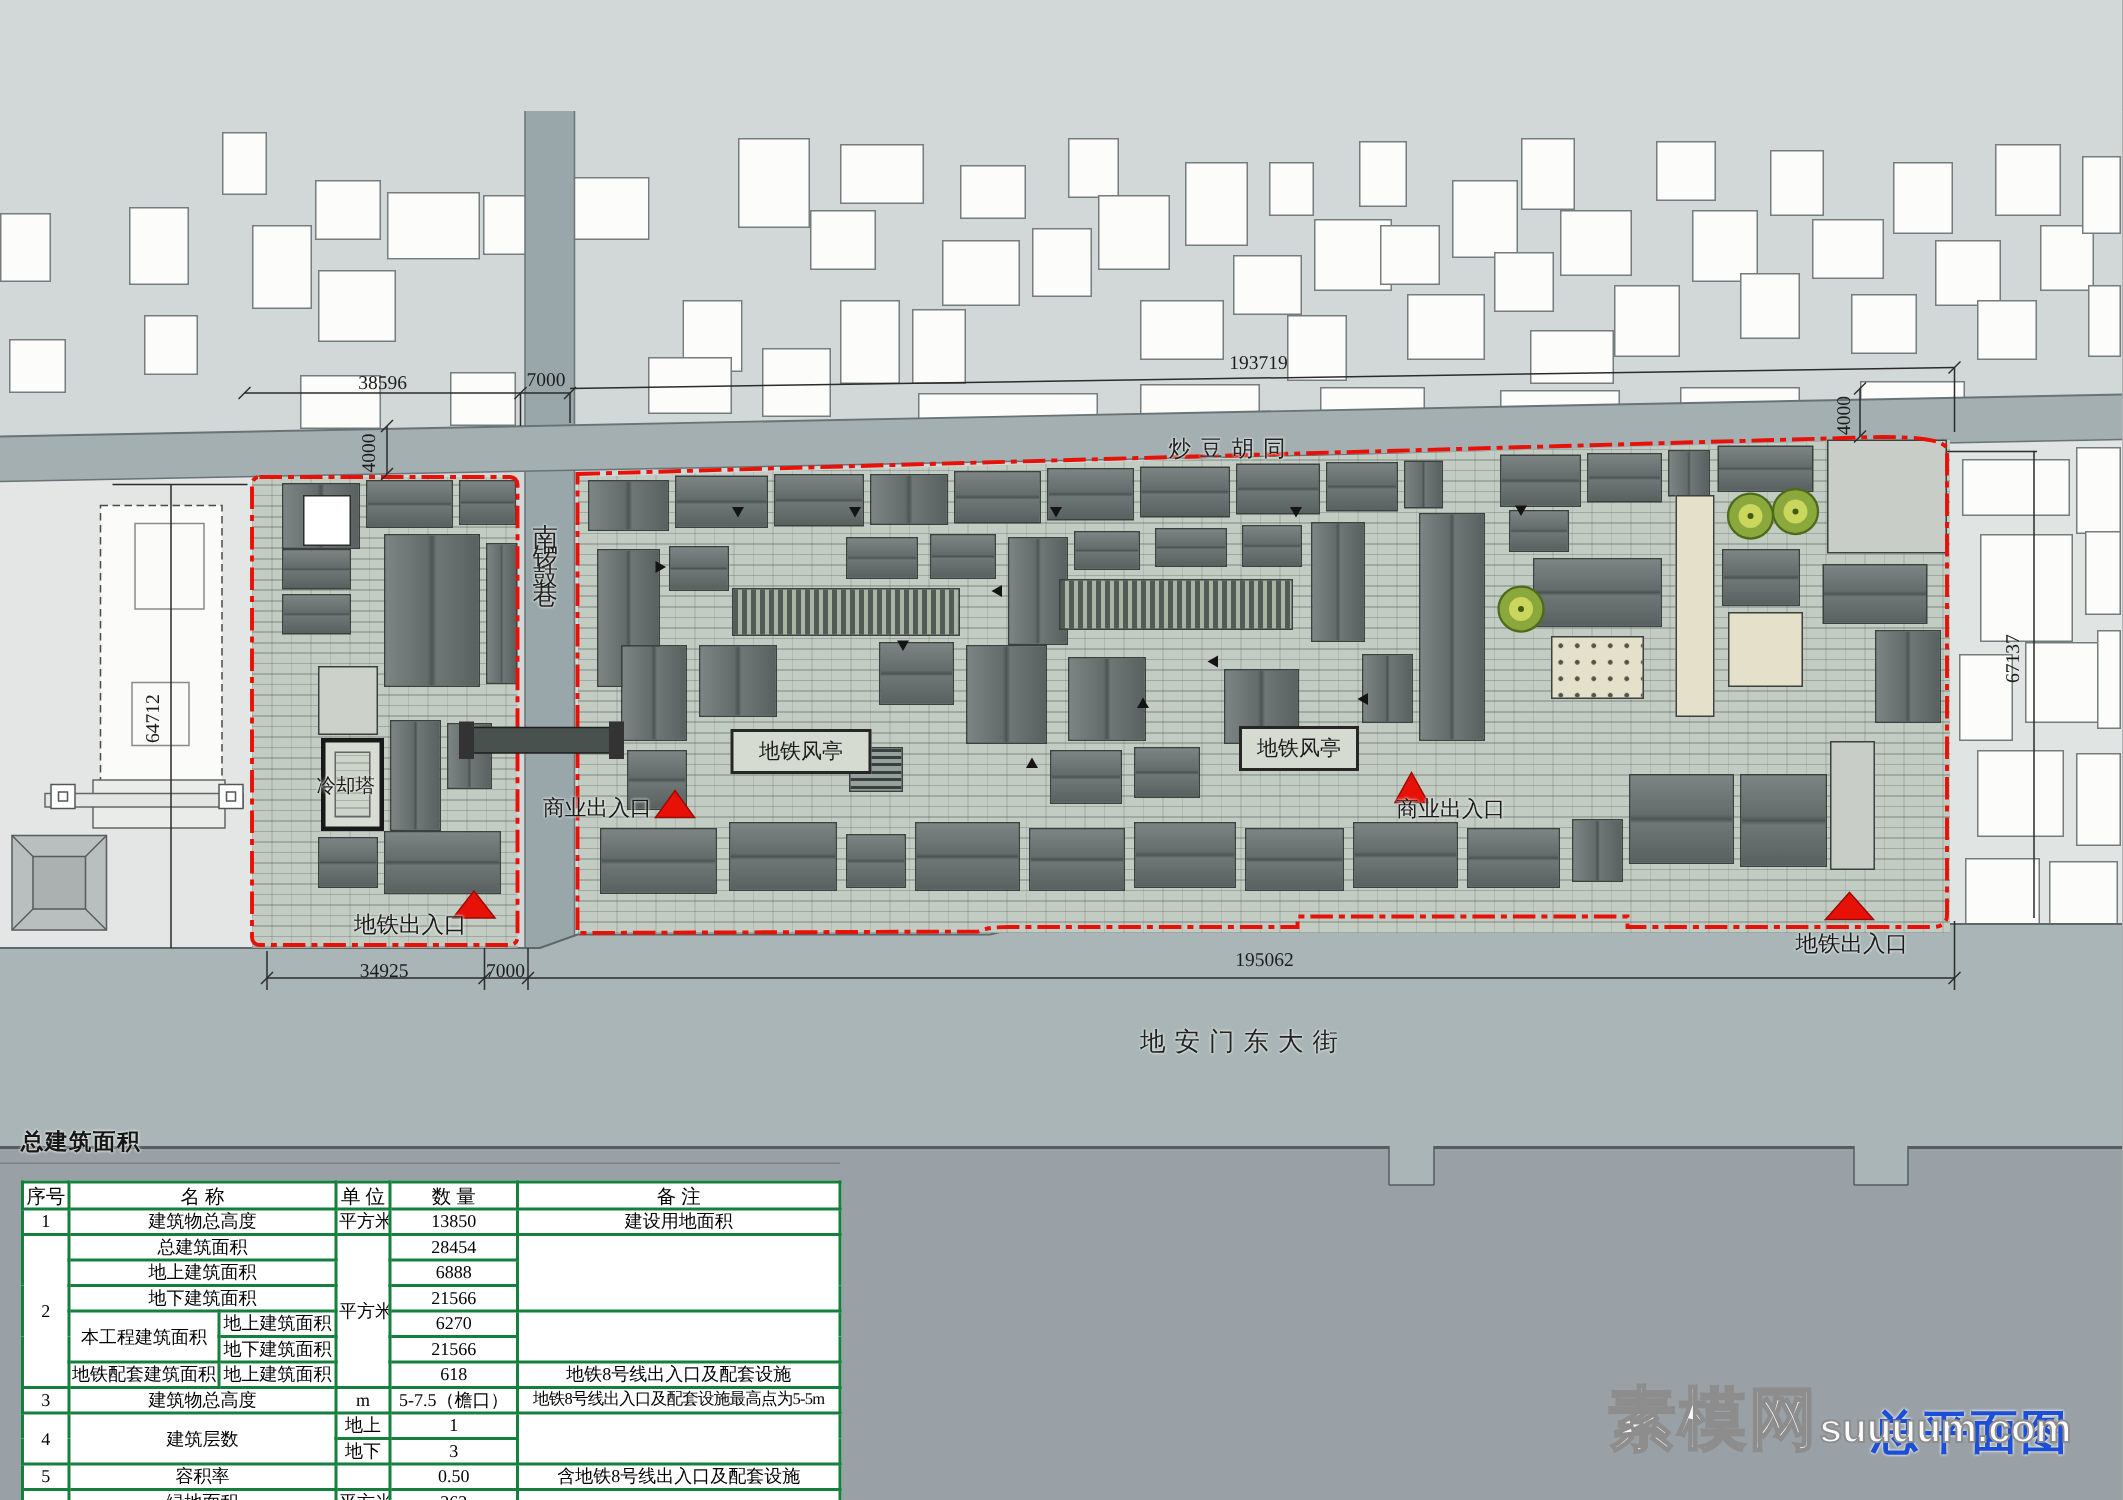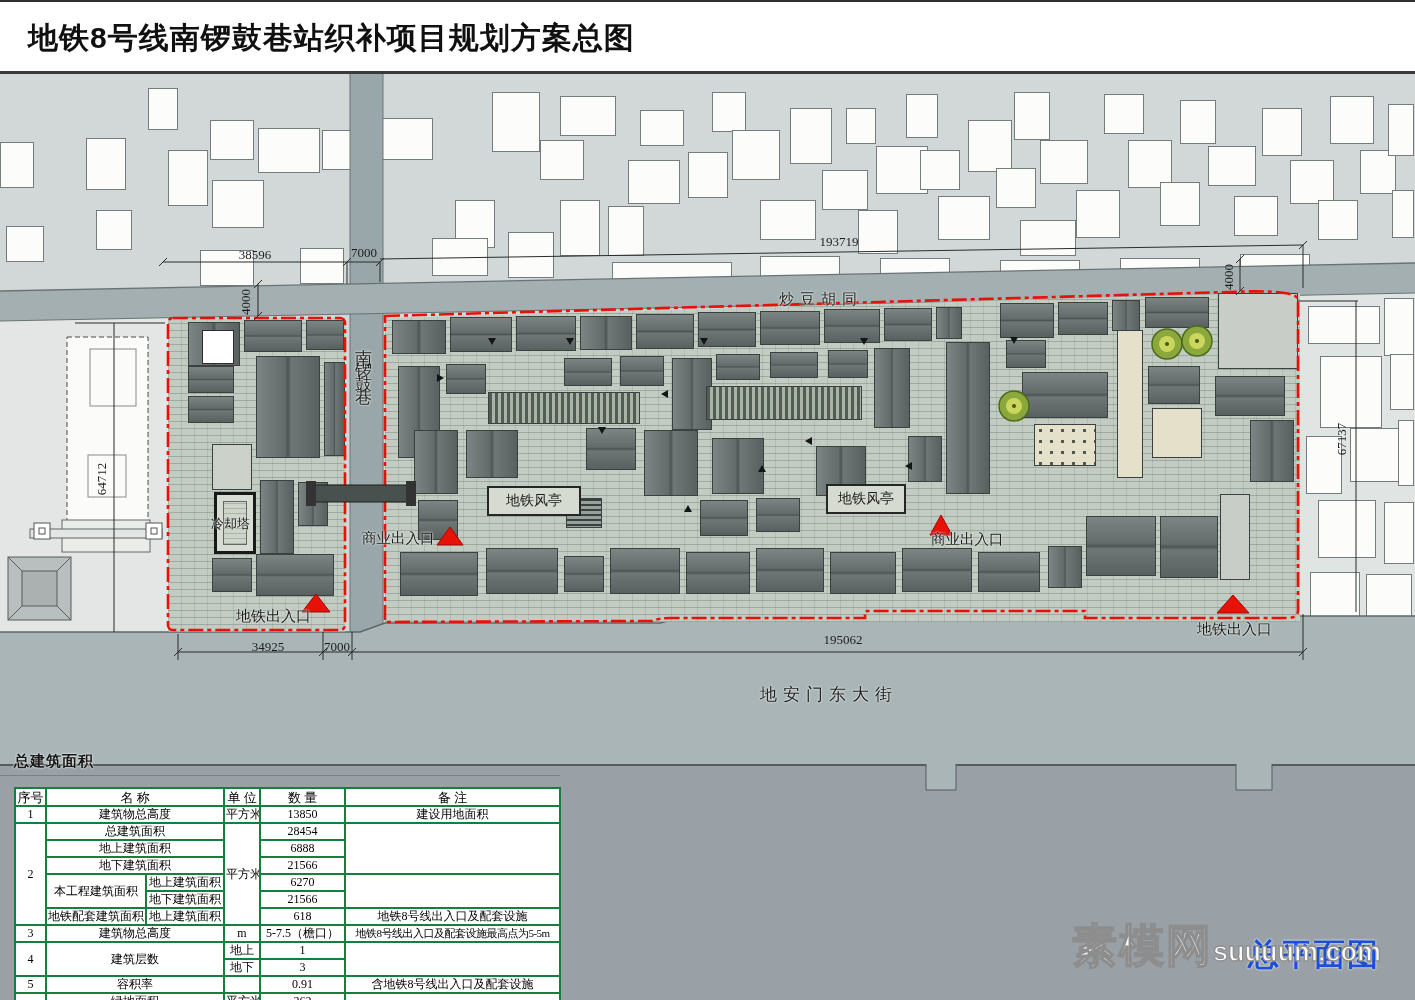--- a/index.html
+++ b/index.html
@@ -357,21 +357,21 @@
   <div class="lbl entr" style="left:236px;top:607px;font-size:15px;">地铁出入口</div>
   <div class="lbl entr" style="left:1197px;top:620px;font-size:15px;">地铁出入口</div>
 
   <div class="dim" style="left:225px;top:247px;width:60px;">38596</div>
   <div class="dim" style="left:338px;top:245px;width:52px;">7000</div>
   <div class="dim" style="left:806px;top:234px;width:66px;">193719</div>
   <div class="dim rot" style="left:226px;top:294px;width:40px;">4000</div>
   <div class="dim rot" style="left:1209px;top:269px;width:40px;">4000</div>
   <div class="dim rot" style="left:77px;top:471px;width:50px;">64712</div>
   <div class="dim rot" style="left:1317px;top:431px;width:50px;">67137</div>
-  <div class="dim" style="left:238px;top:639px;width:60px;">34925</div>
+  <div class="dim" style="left:226px;top:639px;width:60px;">34925</div>
   <div class="dim" style="left:312px;top:639px;width:50px;">7000</div>
   <div class="dim" style="left:810px;top:632px;width:66px;">195062</div>
 
   <div class="abs lbl" id="tech-title">总建筑面积</div>
   <div class="abs" id="tech-underline"></div>
   <div class="abs" id="tbl-wrap">
     <table class="tech">
       <colgroup>
           <col style="width:31px">
           <col style="width:100px">
@@ -441,21 +441,21 @@
             <td rowspan="2"></td>
       </tr>
       <tr>
         <td>地下</td>
             <td>3</td>
       </tr>
       <tr>
         <td>5</td>
             <td colspan="2">容积率</td>
         <td></td>
-            <td>0.91</td>
+            <td>0.50</td>
             <td>含地铁8号线出入口及配套设施</td>
       </tr>
       <tr>
         <td rowspan="2">6</td>
         <td colspan="2">绿地面积</td>
         <td>平方米</td>
         <td>262</td>
             <td rowspan="2"></td>
       </tr>
       <tr>
@@ -465,16 +465,13 @@
       </tr>
     </tbody>
       </table>
   </div>
 
   <div class="abs lbl" id="draw-label">总平面图</div>
   <div class="abs" id="watermark">
     <span id="wm-cn">素模网</span><span id="wm-latin">suuuum.com</span>
   </div>
 
-  <div class="abs" id="titlebar">
-    <div id="title">地铁8号线南锣鼓巷站织补项目规划方案总图</div>
-  </div>
 </div>
 
 </body></html>

